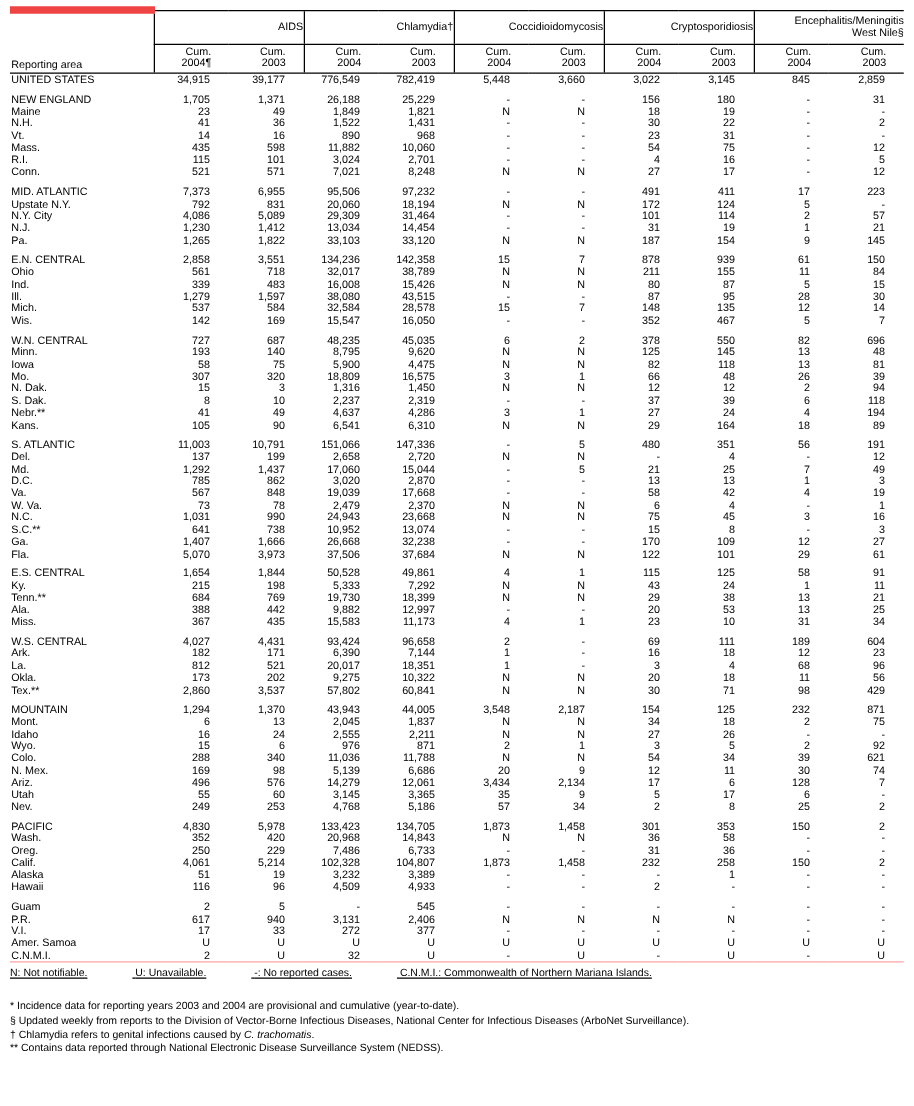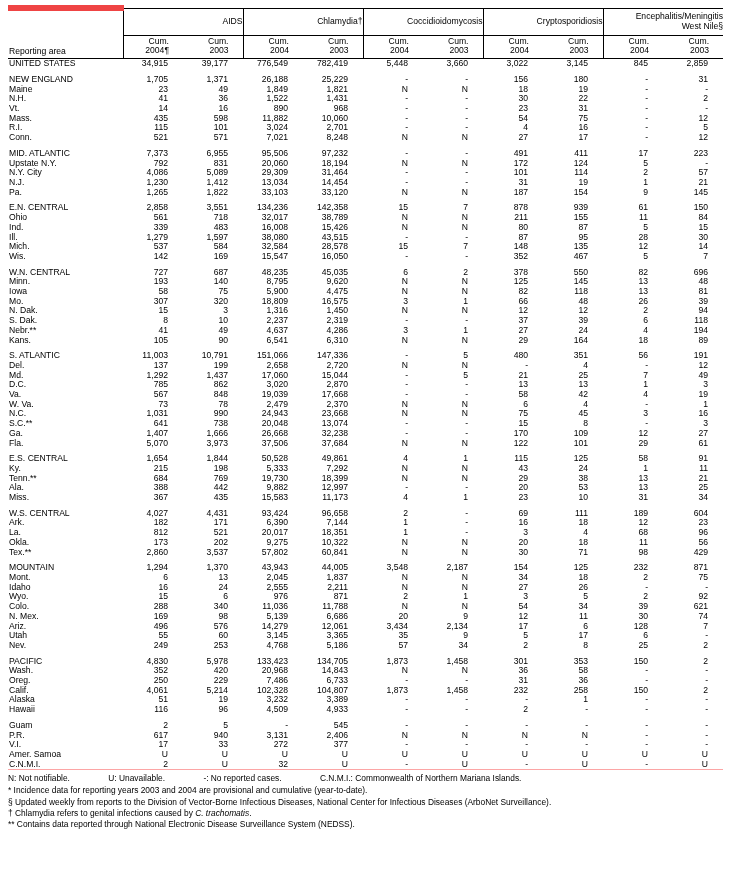--- a/index.html
+++ b/index.html
@@ -24,21 +24,21 @@
   .h-sub.gstart { border-left:1px solid #000; }
   tbody td {
     font-size:8.6px; line-height:9.7px; height:9.7px; padding:0;
     white-space:nowrap; overflow:hidden;
   }
   td.area { text-align:left; padding-left:1px; }
   td.num  { text-align:right; padding-right:15px; }
   tr.spacer td { height:6px; border:none; }
   tbody tr:last-child td { border-bottom:1px solid #fca5a5; }
   .footnotes { width:715px; margin-top:3px; font-size:8.4px; line-height:1.32; }
-  .legend { margin-bottom:1px; }
+  .legend { margin-bottom:15px;text-decoration:underline; }
   .legend span { margin-right:36px; }
   .legend span:last-child { margin-right:0; }
   .note { padding-left:10px; text-indent:-10px; }
   .italic { font-style:italic; }
 </style>
 </head>
 <body>
 
 <div class="page">
 
@@ -545,21 +545,21 @@
           <td class="num">N</td>
           <td class="num">75</td>
           <td class="num">45</td>
           <td class="num">3</td>
           <td class="num">16</td>
         </tr>
         <tr>
           <td class="area">S.C.**</td>
           <td class="num">641</td>
           <td class="num">738</td>
-          <td class="num">20,048</td>
+          <td class="num">10,952</td>
           <td class="num">13,074</td>
           <td class="num">-</td>
           <td class="num">-</td>
           <td class="num">15</td>
           <td class="num">8</td>
           <td class="num">-</td>
           <td class="num">3</td>
         </tr>
         <tr>
           <td class="area">Ga.</td>

